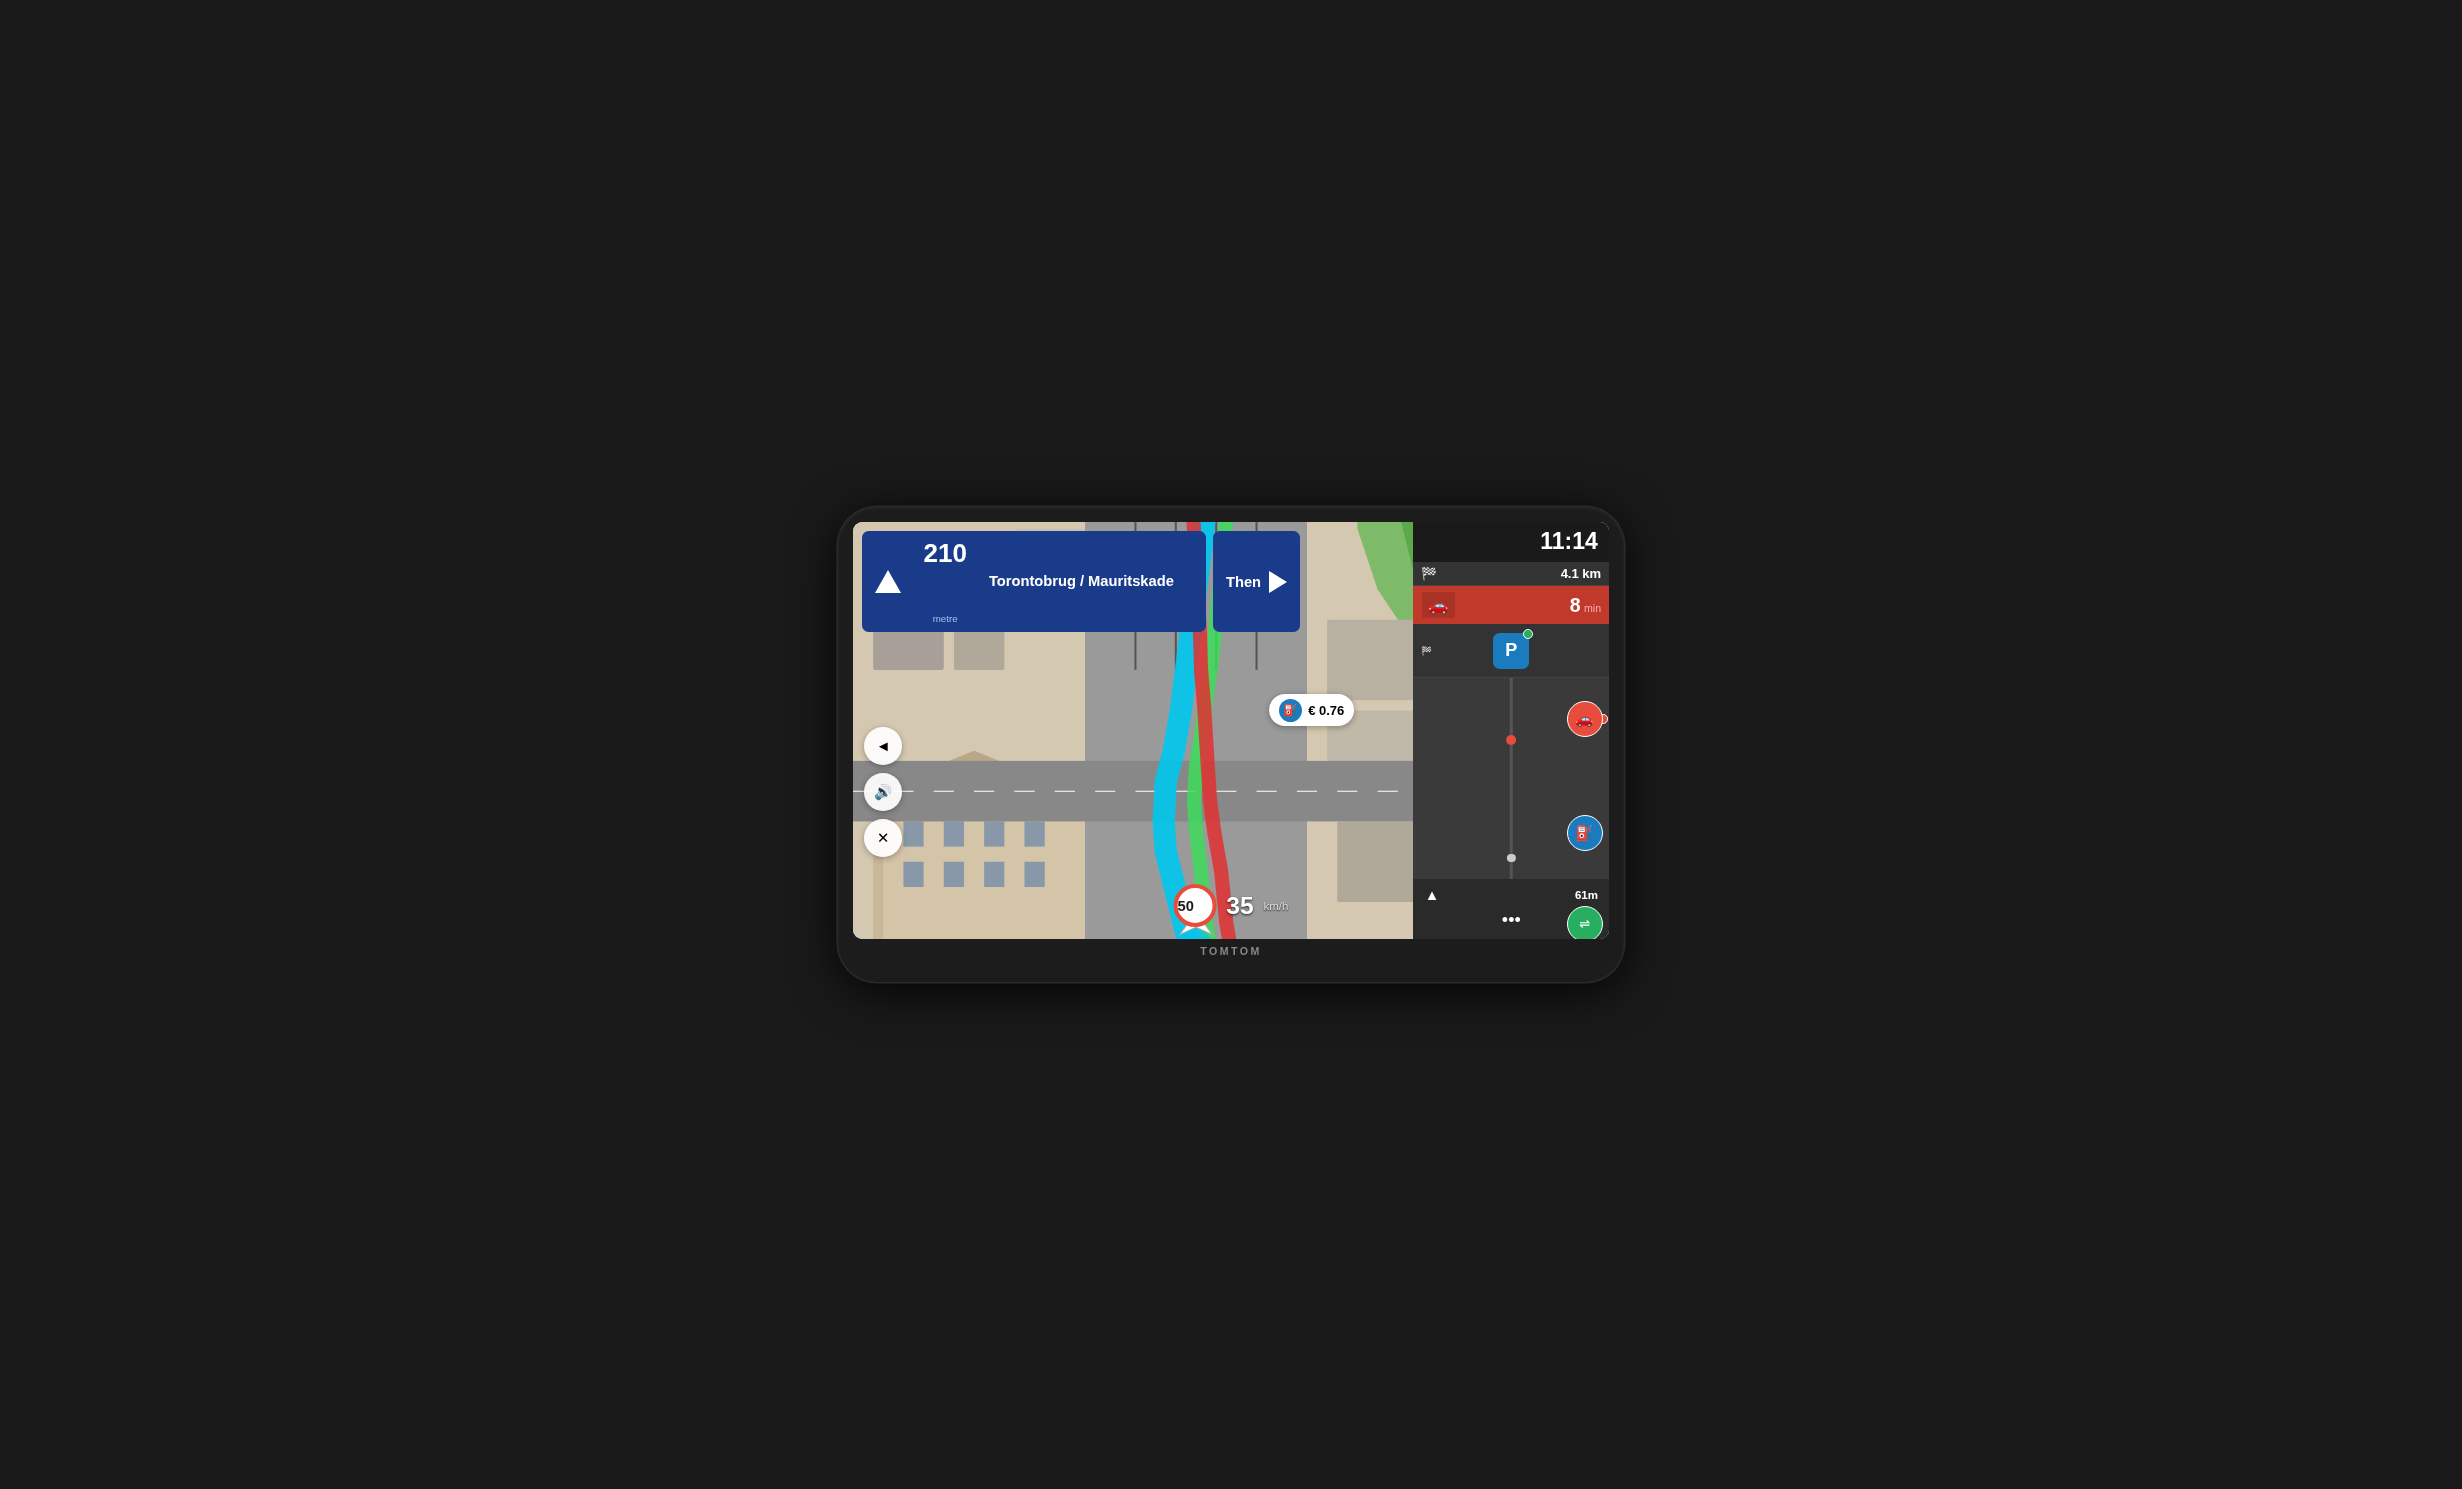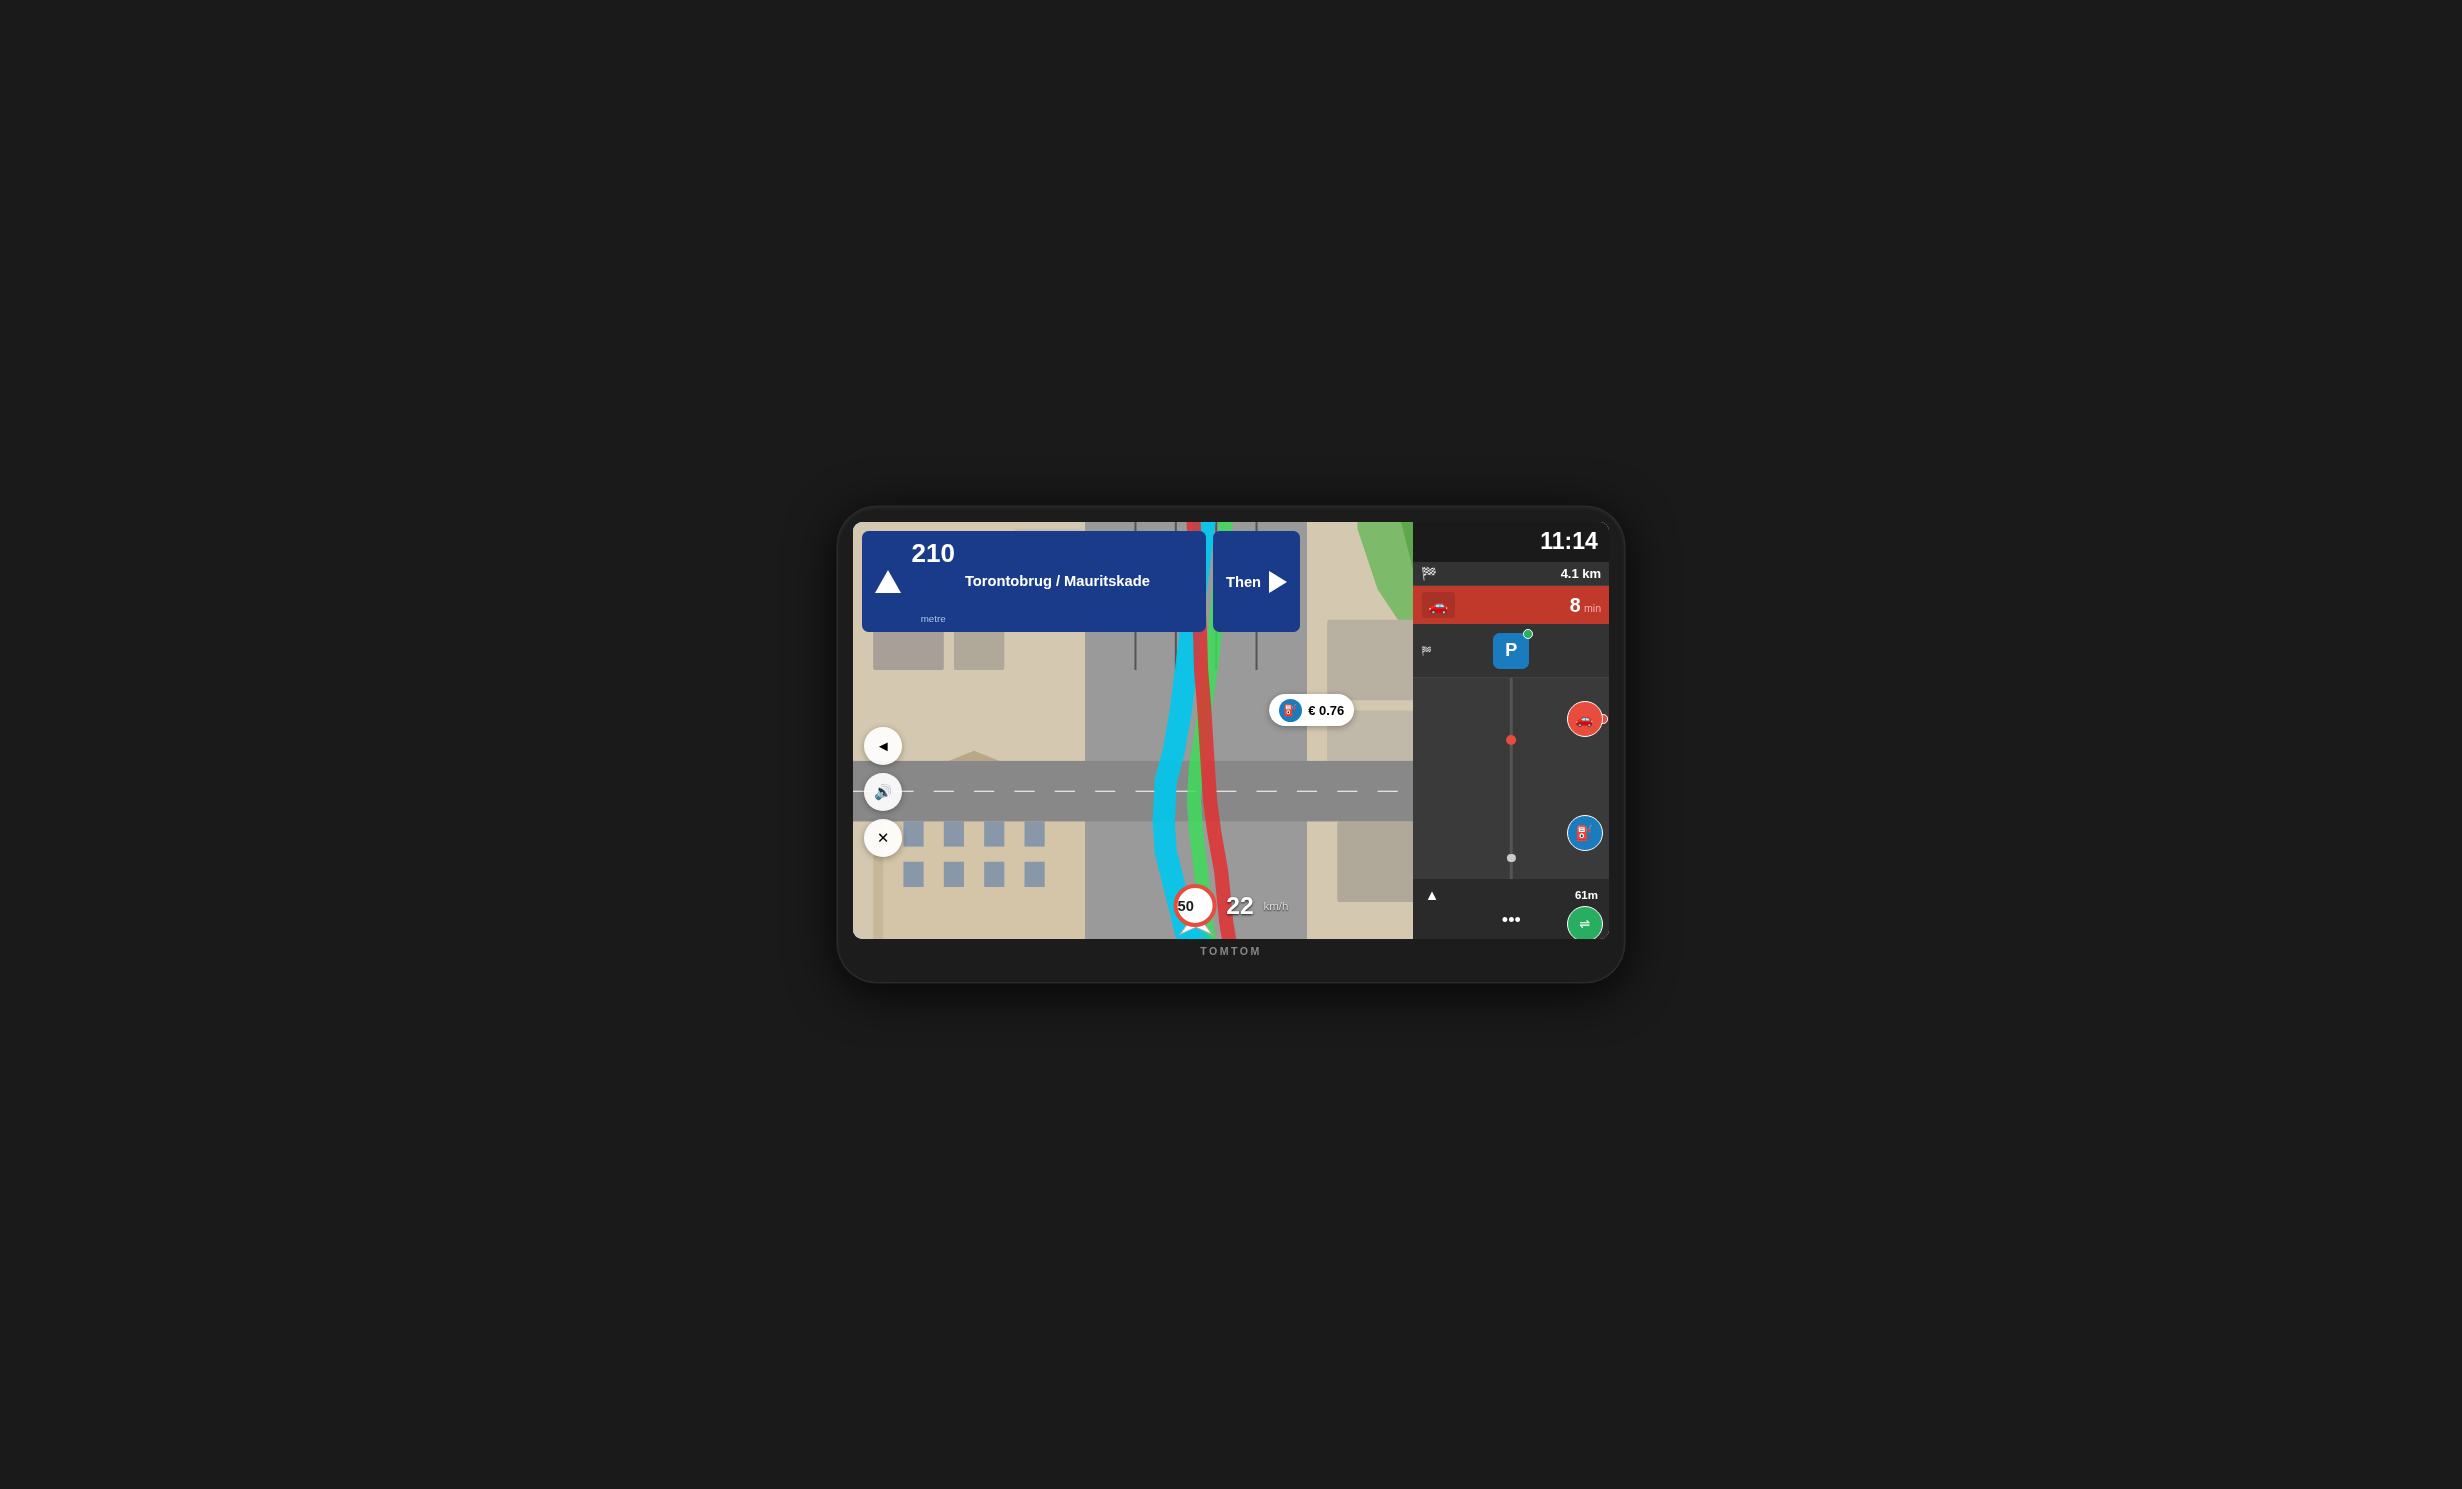--- a/index.html
+++ b/index.html
@@ -71,21 +71,21 @@
       gap: 6.5px;
       z-index: 10;
     }
 
     .main-instruction {
       background: #1a3a8a;
       border-radius: 6.5px;
       padding: 8.2px 13px;
       display: flex;
       align-items: center;
-      gap: 10px;
+      gap: 22px;
       flex: 1;
       max-width: 344px;
     }
 
     .arrow-up {
       width: 0;
       height: 0;
       border-left: 13px solid transparent;
       border-right: 13px solid transparent;
       border-bottom: 23px solid white;
@@ -452,21 +452,21 @@
         </div>
         <div class="ctrl-btn">
           <span>✕</span>
         </div>
       </div>
 
       <div class="speed-indicator">
         <div class="speed-limit-sign">
           <span>50</span>
         </div>
-        <span class="current-speed">22</span>
+        <span class="current-speed">35</span>
         <span class="speed-unit">km/h</span>
       </div>
     </div>
 
     <div class="right-sidebar">
       <div class="time-display">
         <span class="time-text">11:14</span>
       </div>
 
       <div class="eta-row">

